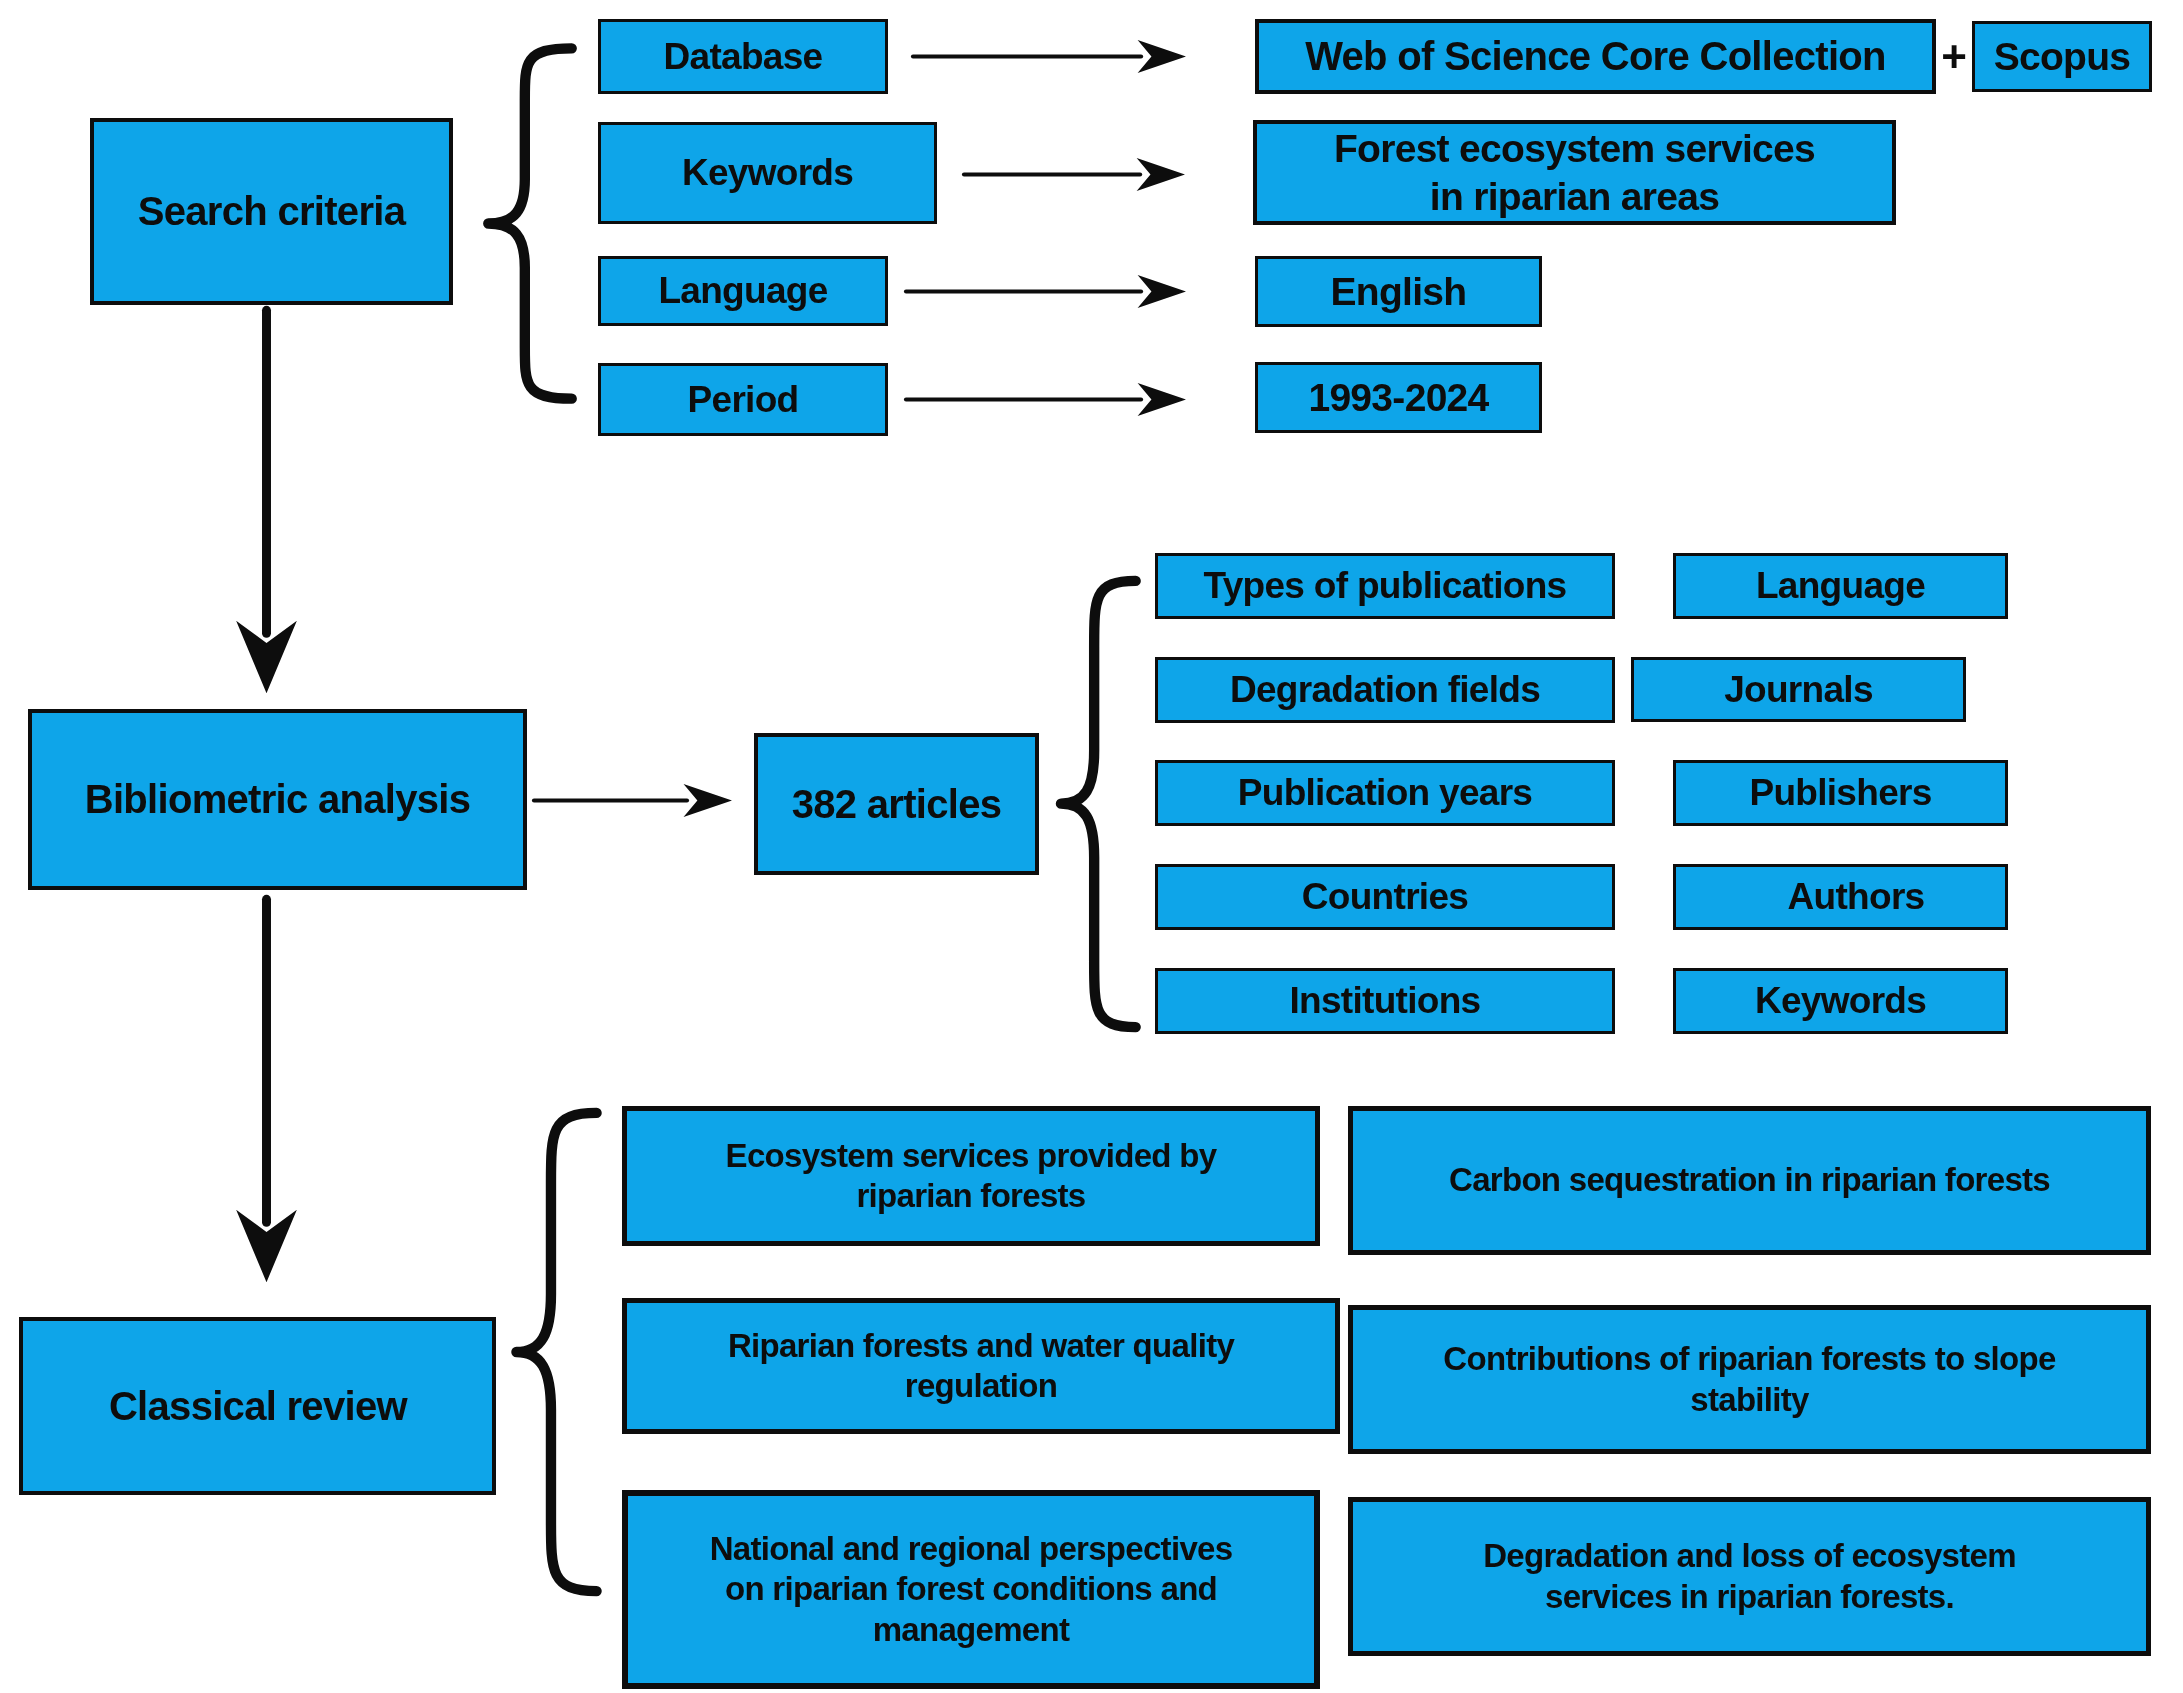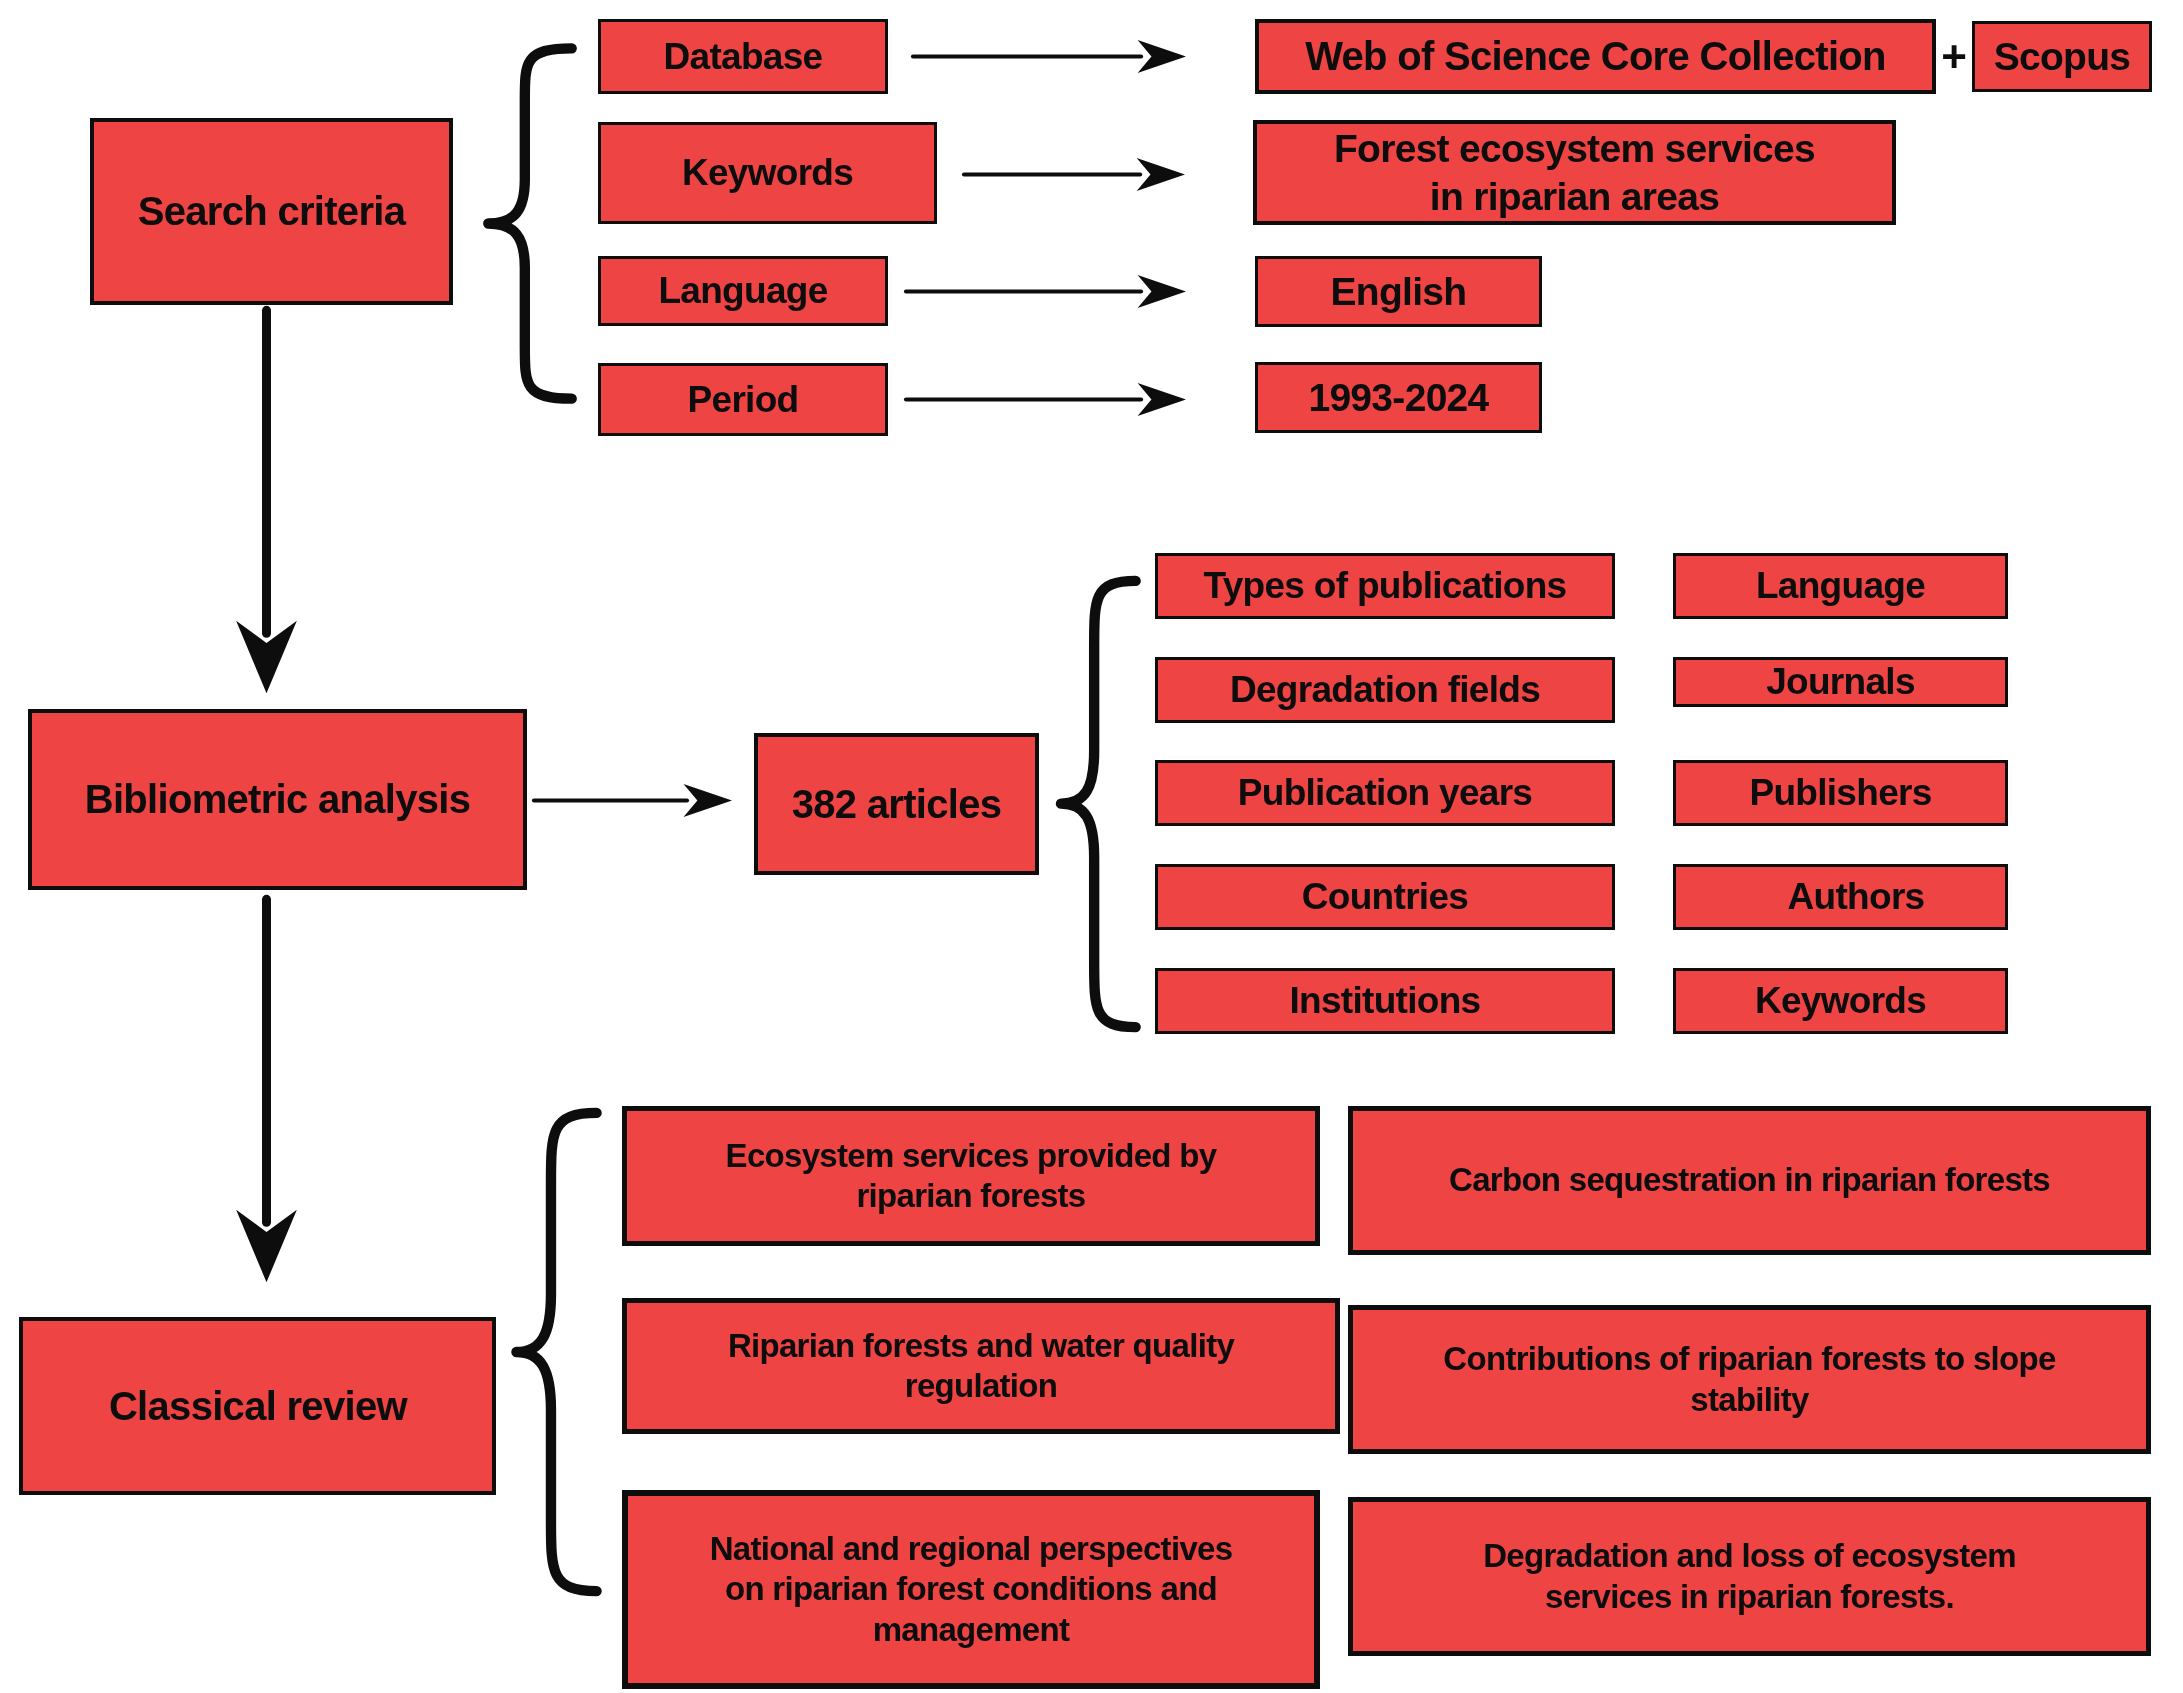--- a/index.html
+++ b/index.html
@@ -15,21 +15,21 @@
     font-family: "Liberation Sans", sans-serif;
     color: #0d0d0d;
     overflow: hidden;
   }
   .box {
     position: absolute;
     display: flex;
     align-items: center;
     justify-content: center;
     text-align: center;
-    background: #ef4444;
+    background: #0ea5e9;
     border: 3.5px solid #0d0d0d;
     box-sizing: border-box;
     font-weight: 700;
     letter-spacing: -0.7px;
     line-height: 1.22;
     white-space: pre-line;
   }
   .f-main  { font-size: 40px; }
   .f-small { font-size: 37px; }
   .f-value { font-size: 39px; }
@@ -110,21 +110,21 @@
     <path class="stroke" stroke-width="15" d="M 118,10 C 58,10 58,35 58,105 L 58,255 C 58,310 45,332 10,332 C 45,332 58,355 58,410 L 58,560 C 58,630 58,655 118,655"></path>
   </svg>
 
   <div class="box f-small b5" style="left:1155px; top:553px; width:460px; height:66px;">Types of publications</div>
   <div class="box f-small b5" style="left:1155px; top:657px; width:460px; height:66px;">Degradation fields</div>
   <div class="box f-small b5" style="left:1155px; top:760px; width:460px; height:66px;">Publication years</div>
   <div class="box f-small b5" style="left:1155px; top:864px; width:460px; height:66px;">Countries</div>
   <div class="box f-small b5" style="left:1155px; top:968px; width:460px; height:66px;">Institutions</div>
 
   <div class="box f-small b5" style="left:1673px; top:553px; width:335px; height:66px;">Language</div>
-  <div class="box f-small b5" style="left:1673px; top:657px; width:335px; height:50px;">Journals</div>
+  <div class="box f-small b5" style="left:1631px; top:657px; width:335px; height:65px;">Journals</div>
   <div class="box f-small b5" style="left:1673px; top:760px; width:335px; height:66px;">Publishers</div>
   <div class="box f-small b5" style="left:1673px; top:864px; width:335px; height:66px;padding-left:31px;">Authors</div>
   <div class="box f-small b5" style="left:1673px; top:968px; width:335px; height:66px;">Keywords</div>
 
   <svg class="shape" style="left:232px; top:899px;" width="69" height="387" viewBox="0 0 100 560">
     <line class="stroke" stroke-width="13" x1="50" y1="0" x2="50" y2="468"></line>
     <polygon class="fill" points="6,450 50,555 94,450 50,482"></polygon>
   </svg>
 
   <div class="box f-main b6" style="left:19.4px; top:1317px; width:477px; height:178px;">Classical review</div>

